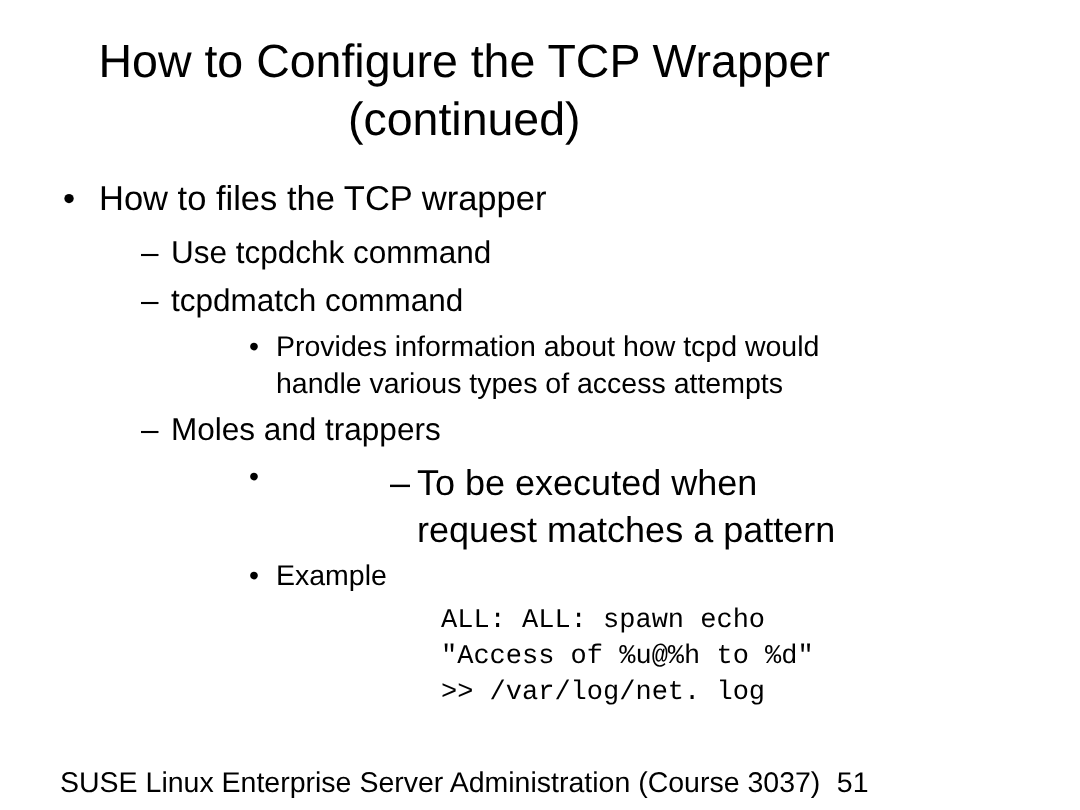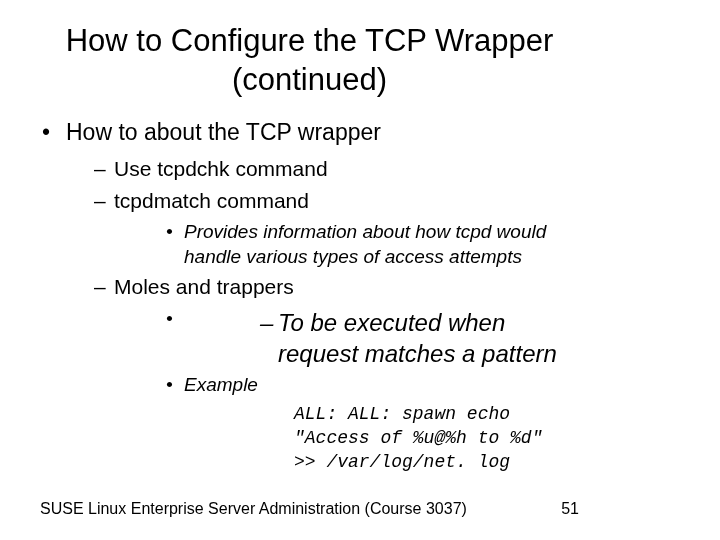--- a/index.html
+++ b/index.html
@@ -33,60 +33,60 @@
   li { margin: 0; padding: 0; }
 
   .lvl1 > li { position: relative; padding-left: 26px; margin-bottom: 6px; }
   .lvl1 > li::before { content: "•"; position: absolute; left: 2px; top: 0; }
 
   .lvl2 { margin-top: 8px; font-size: 21px; }
   .lvl2 > li { position: relative; padding-left: 48px; margin-bottom: 4px; }
   .lvl2 > li::before { content: "–"; position: absolute; left: 28px; top: 0; }
 
   .lvl3 { margin-top: 6px; font-size: 19px; }
-  .lvl3 > li { position: relative; padding-left: 70px; margin-bottom: 4px; font-style: italic; }
+  .lvl3 > li { position: relative; padding-left: 70px; margin-bottom: 4px; }
   .lvl3 > li::before { content: "•"; position: absolute; left: 52px; top: 0; }
 
   .lvl4 { margin-top: 4px; font-size: 24px; }
   .lvl4 > li { position: relative; padding-left: 94px; margin-bottom: 4px; }
   .lvl4 > li::before { content: "–"; position: absolute; left: 76px; top: 0; }
 
   .code {
     font-family: "Courier New", Courier, monospace;
     font-size: 18px;
     padding-left: 110px;
     padding-right: 30px;
     margin-top: 4px;
     line-height: 1.35;
   }
 
   .footer {
     position: absolute;
-    bottom: 22px;
+    bottom: 6px;
     left: 40px;
     right: 40px;
-    font-size: 16px;
+    font-size: 19px;
     display: flex;
     justify-content: space-between;
   }
 </style>
 </head>
 <body>
 
 <div class="slide">
 
   <div class="title">
     <span>How to Configure the TCP Wrapper</span><br>
     <span>(continued)</span>
   </div>
 
   <div class="content">
     <ul class="lvl1">
       <li>
-        <span>How to about the TCP wrapper</span>
+        <span>How to files the TCP wrapper</span>
         <ul class="lvl2">
           <li>
             <span>Use tcpdchk command</span>
           </li>
           <li>
             <span>tcpdmatch command</span>
             <ul class="lvl3">
               <li>
                 <span>Provides information about how tcpd would handle various types of access attempts</span>
               </li>

